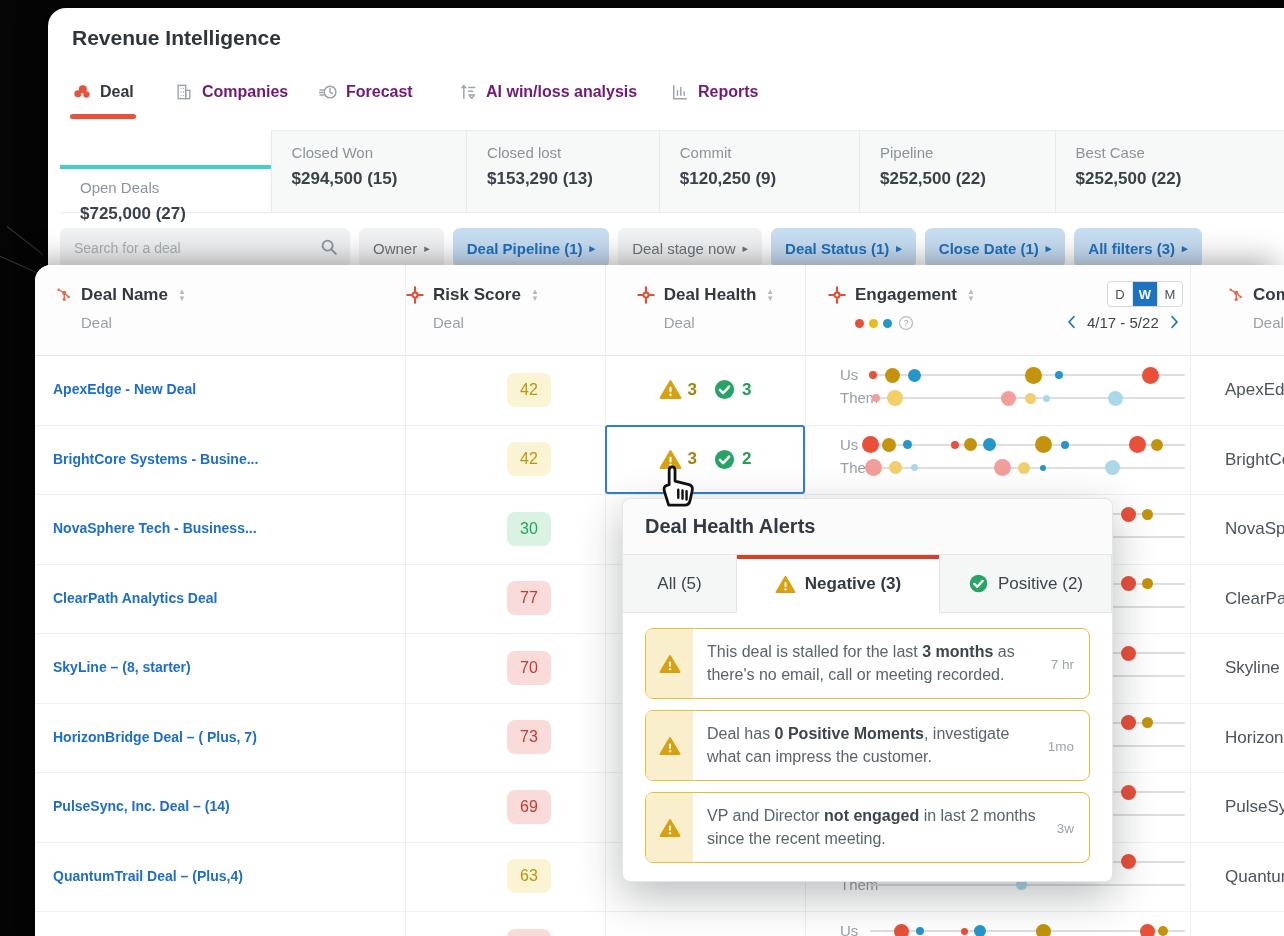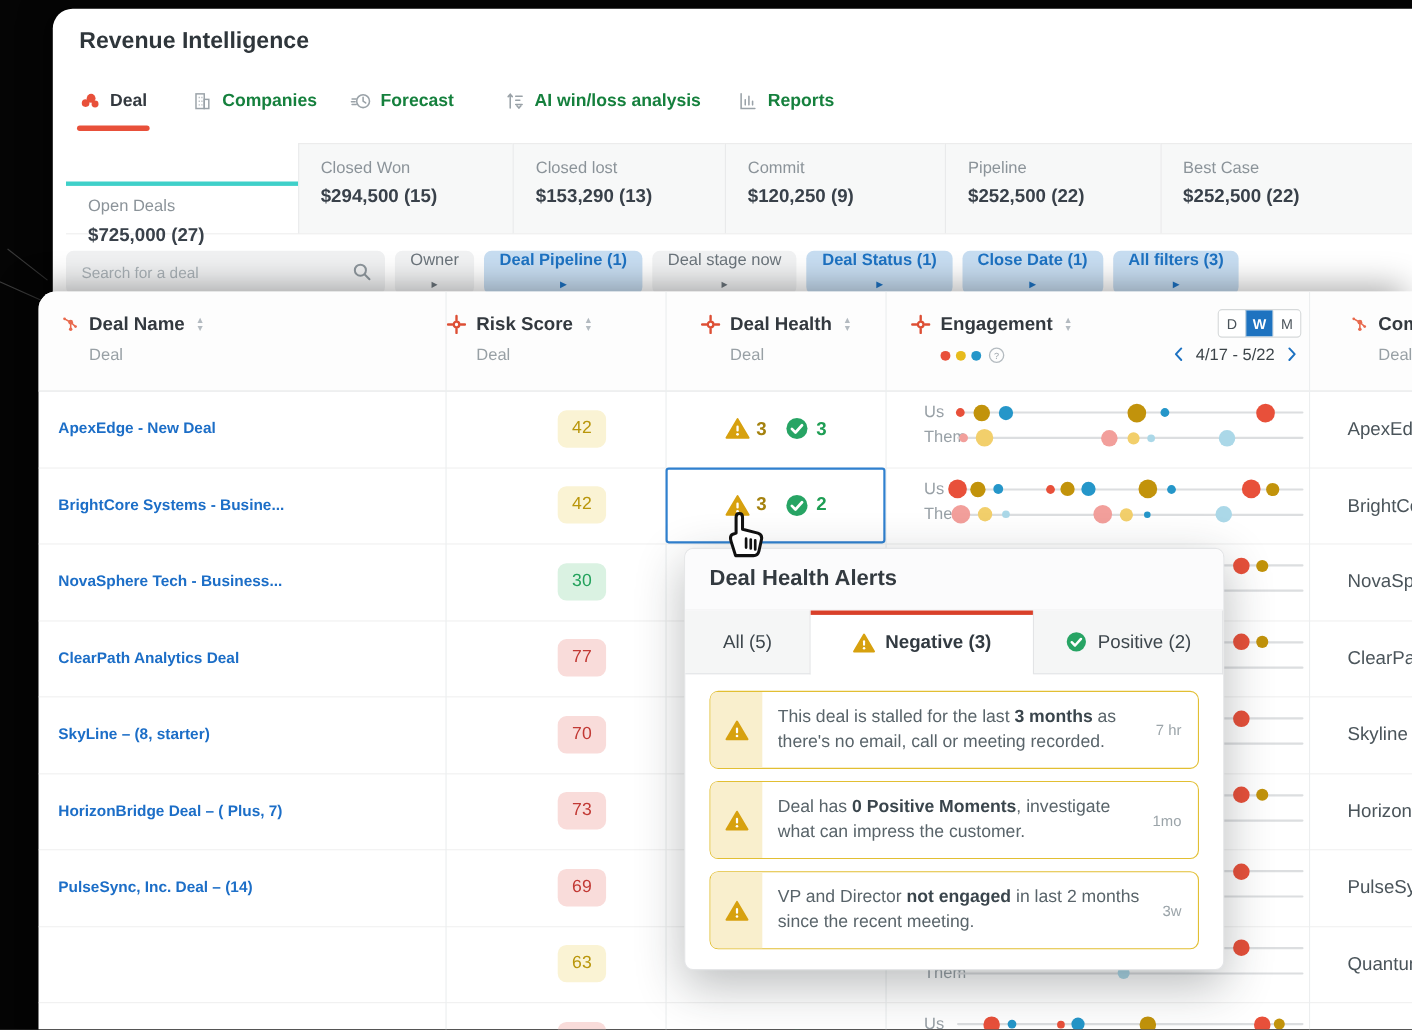--- a/index.html
+++ b/index.html
@@ -5,38 +5,38 @@
   html,body{margin:0;padding:0;background:#050505;}
   .root{position:relative;width:1284px;height:936px;overflow:hidden;background:#050505;
         font-family:"Liberation Sans",sans-serif;-webkit-font-smoothing:antialiased;}
   .scribble{position:absolute;border-top:1.5px solid #474747;opacity:.8;}
   
   .top-panel{position:absolute;left:48px;top:8px;width:1236px;height:926px;background:#fff;
              border-radius:18px 0 0 0;box-shadow:-6px 0 24px rgba(0,0,0,.5);}
   .page-title{position:absolute;left:24px;top:18px;font-size:21px;font-weight:bold;color:#2f363b;margin:0;}
   .nav{position:absolute;left:0;top:74px;height:40px;width:100%;}
   .nav-item{position:absolute;top:0;display:inline-flex;align-items:center;gap:8px;font-size:16px;
-            color:#15803d;font-weight:bold;cursor:pointer;}
+            color:#701a75;font-weight:bold;cursor:pointer;}
   .nav-item.active{color:#33393f;}
   .nav-item.active .underline{position:absolute;left:-2px;right:-2px;top:32px;height:5px;border-radius:3px;background:#e8503a;}
   .cards{position:absolute;left:12px;top:122px;right:0;height:82px;display:flex;border-bottom:1px solid #ececec;}
   .card{position:relative;box-sizing:border-box;padding:13px 20px 0 20px;background:#f7f8f8;
         border-left:1px solid #e9eaeb;border-top:1px solid #ececec;cursor:pointer;}
   .card:first-child{border-left:none;background:#fff;border-top:none;}
   .card.active::before{content:"";position:absolute;left:0;right:0;top:-1px;height:4px;background:#3fd0c9;}
   .card-label{font-size:15px;color:#8b9399;margin-bottom:8px;}
   .card-value{font-size:17px;font-weight:bold;color:#39414a;}
   .filterbar{position:absolute;left:12px;top:218px;right:0;height:44px;display:flex;align-items:center;gap:9px;}
   .search-wrap{position:relative;width:290px;height:40px;flex:none;}
   .search-wrap input{width:100%;height:100%;box-sizing:border-box;border:none;background:#f0f1f2;border-radius:7px;
         padding:0 40px 0 14px;font-size:14px;color:#57606a;font-family:"Liberation Sans",sans-serif;outline:none;}
   .search-wrap input::placeholder{color:#a9b1b6;}
   .search-ic{position:absolute;right:10px;top:8px;}
   .fbtn{height:40px;border-radius:7px;display:inline-flex;align-items:center;gap:7px;padding:0 14px;
-        font-size:15px;font-weight:bold;cursor:pointer;white-space:nowrap;box-sizing:border-box;flex-direction:column;}
+        font-size:15px;font-weight:bold;cursor:pointer;white-space:nowrap;box-sizing:border-box;}
   .fbtn.gray{background:#f1f2f3;color:#6b747b;font-weight:normal;}
   .fbtn.blue{background:#c7ddf1;color:#1d72c2;}
   .fbtn .arr{font-size:11px;}
   
   .table-panel{position:absolute;left:35px;top:265px;width:1249px;height:700px;background:#fff;
                border-radius:16px 0 0 0;box-shadow:-8px -4px 30px rgba(0,0,0,.35);overflow:hidden;}
   .col-div{position:absolute;top:0;bottom:0;width:1px;background:#eceeef;}
   .thead{position:absolute;left:0;top:0;right:0;height:90px;border-bottom:1px solid #e3e5e6;background:#fdfdfd;}
   .hcell{position:absolute;top:0;height:90px;cursor:pointer;}
   .hwrap{display:inline-flex;flex-direction:column;align-items:flex-start;}
@@ -518,20 +518,21 @@
           <div class="eng-cell">
             <span class="eng-label" style="top: 11px;">Us</span>
             <div class="eng-line" style="top: 19px;"></div>
             <span class="eng-dot" style="width: 15px; height: 15px; left: 315.8px; top: 12.5px; background: rgb(232, 80, 58); z-index: 1;"></span>
             <span class="eng-label" style="top: 34px;">Them</span>
             <div class="eng-line" style="top: 42px;"></div>
           </div>
           <div class="comp-cell">PulseSync</div>
         </div>
         <div class="trow" style="top: 486.5px;">
+          <a class="deal-link">QuantumTrail Deal – (Plus,4)</a>
           <div class="risk-cell">
             <span class="badge yellow">63</span>
           </div>
           <div class="eng-cell">
             <span class="eng-label" style="top: 11px;">Us</span>
             <div class="eng-line" style="top: 19px;"></div>
             <span class="eng-dot" style="width: 15px; height: 15px; left: 315.8px; top: 12.5px; background: rgb(232, 80, 58); z-index: 1;"></span>
             <span class="eng-label" style="top: 34px;">Them</span>
             <div class="eng-line" style="top: 42px;"></div>
             <span class="eng-dot" style="width: 11px; height: 11px; left: 210.7px; top: 37.5px; background: rgb(171, 216, 232); z-index: 1;"></span>

